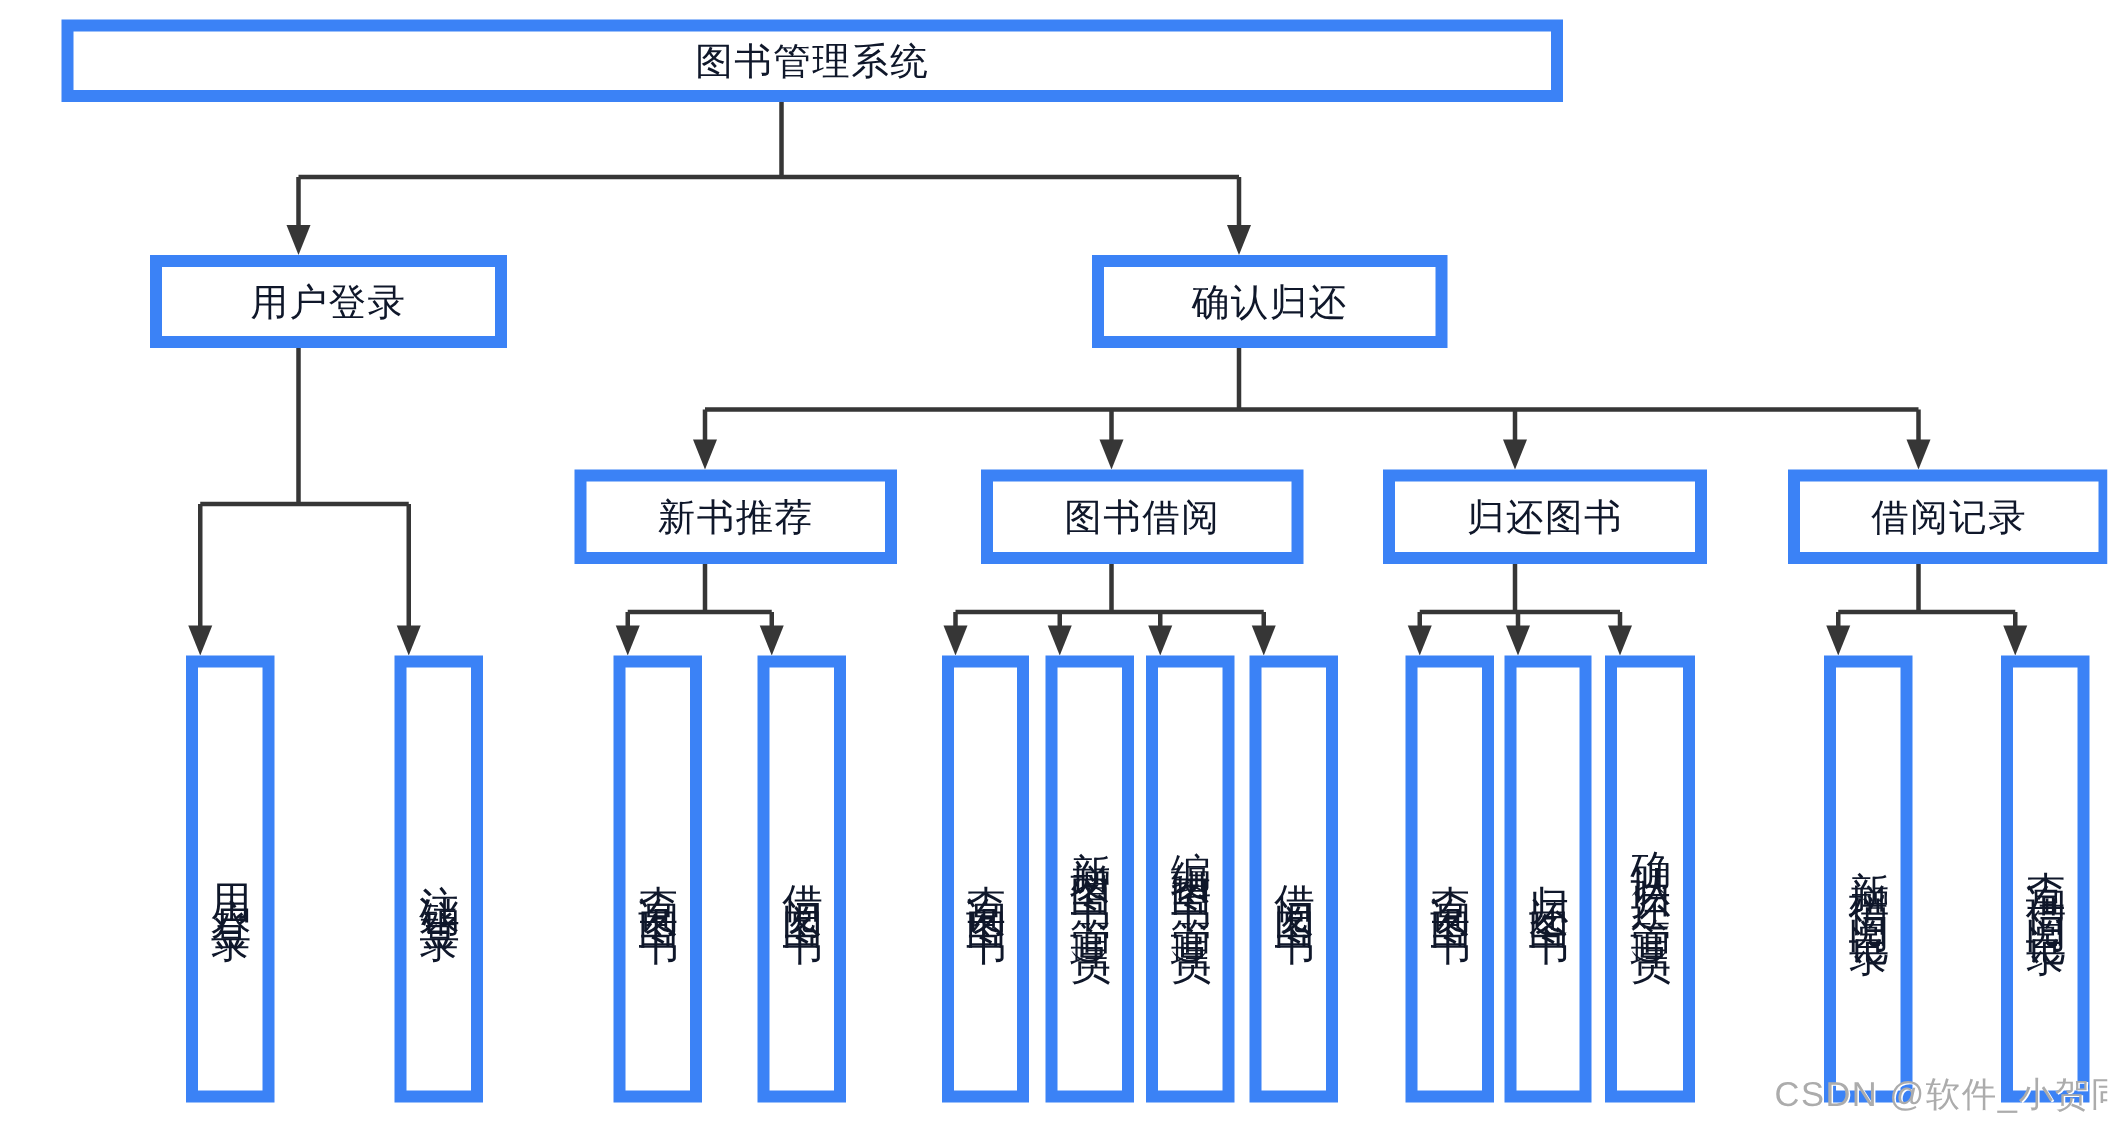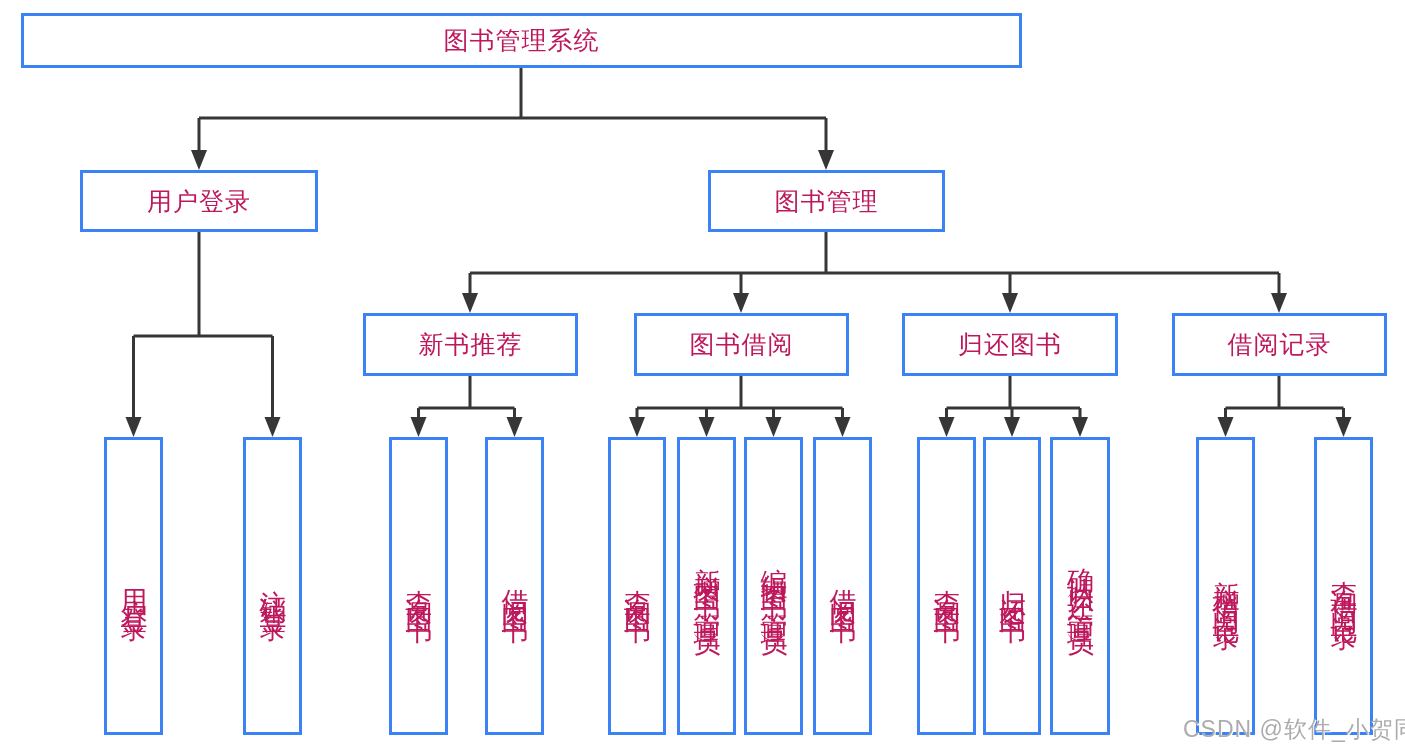--- a/index.html
+++ b/index.html
@@ -13,28 +13,29 @@
   }
   .wires {
     position: absolute;
     left: 0; top: 0;
     width: 1405px; height: 747px;
   }
   .node {
     position: absolute;
     box-sizing: border-box;
     background: #ffffff;
-    border: 3px solid #3b82f6;
+    border: 8px solid #3b82f6;
     display: flex;
     align-items: center;
     justify-content: center;
-    color: #be185d;
+    color: #0f172a;
     font-size: 25px;
     letter-spacing: 1px;
     text-align: center;
+    margin-left: 20px;
   }
   .leaf { font-size: 27px; }
   .vtext {
     writing-mode: vertical-lr;
     text-orientation: mixed;
     line-height: 1;
     letter-spacing: 9px;
     white-space: nowrap;
   }
   .watermark {
@@ -85,21 +86,21 @@
   </svg>
 
   <div class="node" style="left:21px;top:13px;width:1001px;height:55px">
     <span>图书管理系统</span>
   </div>
 
   <div class="node" style="left:80px;top:170px;width:238px;height:62px">
     <span>用户登录</span>
   </div>
   <div class="node" style="left:708px;top:170px;width:237px;height:62px">
-    <span>图书管理</span>
+    <span>确认归还</span>
   </div>
 
   <div class="node" style="left:634px;top:313px;width:215px;height:63px">
     <span>图书借阅</span>
   </div>
   <div class="node" style="left:363px;top:313px;width:215px;height:63px">
     <span>新书推荐</span>
   </div>
   <div class="node" style="left:902px;top:313px;width:216px;height:63px">
     <span>归还图书</span>

